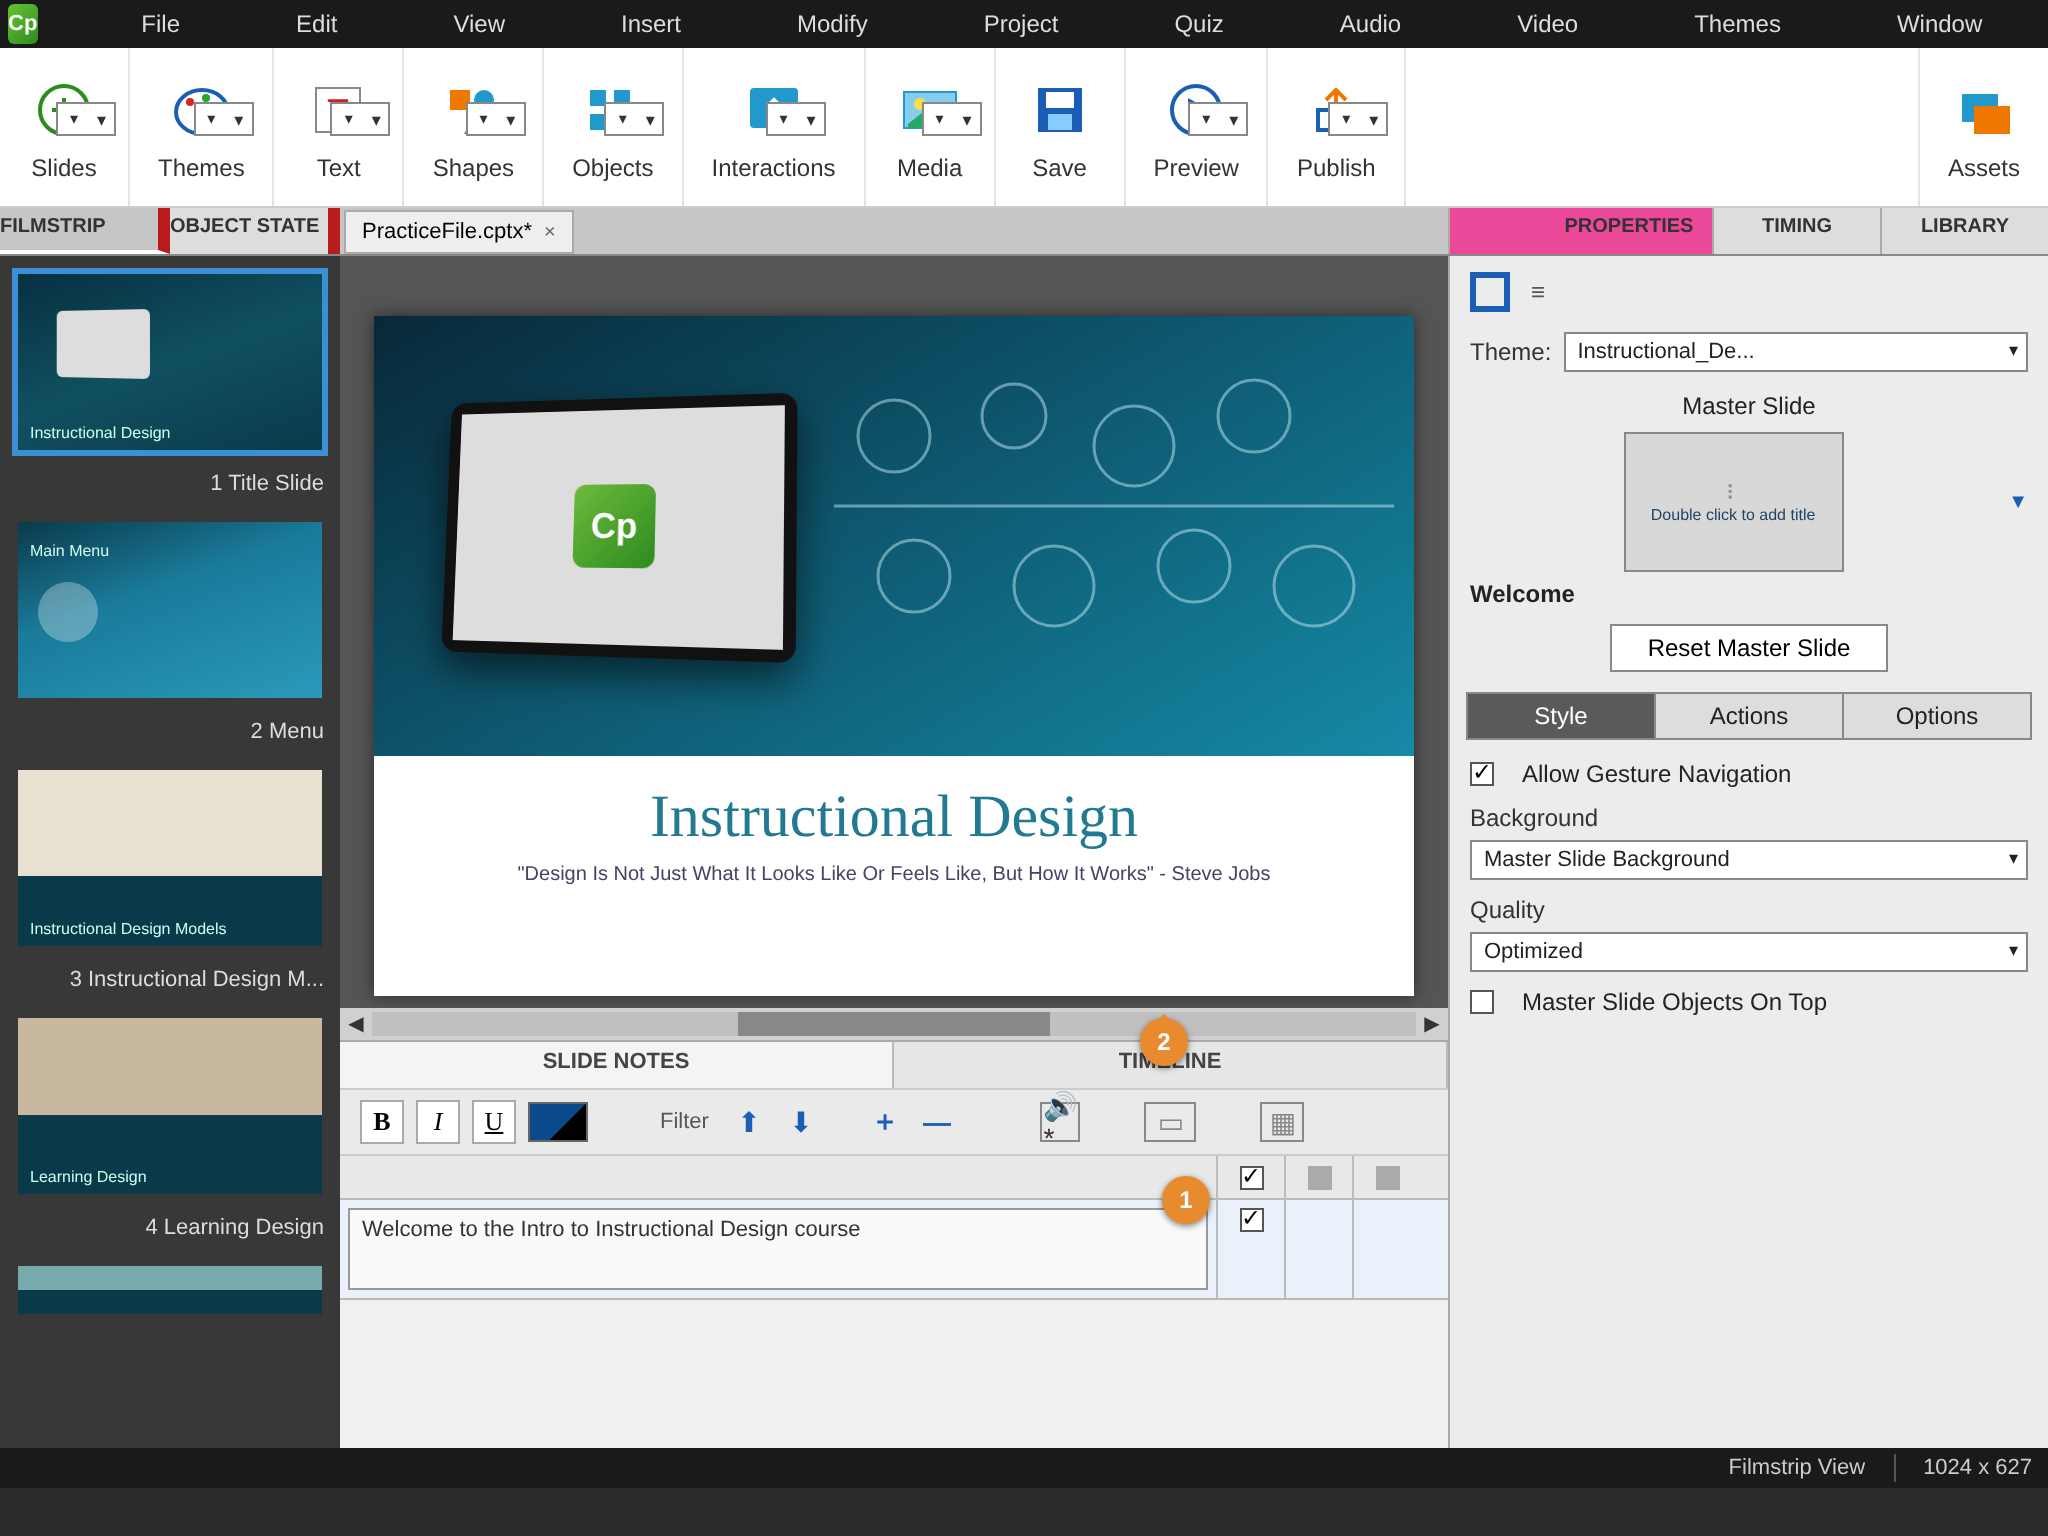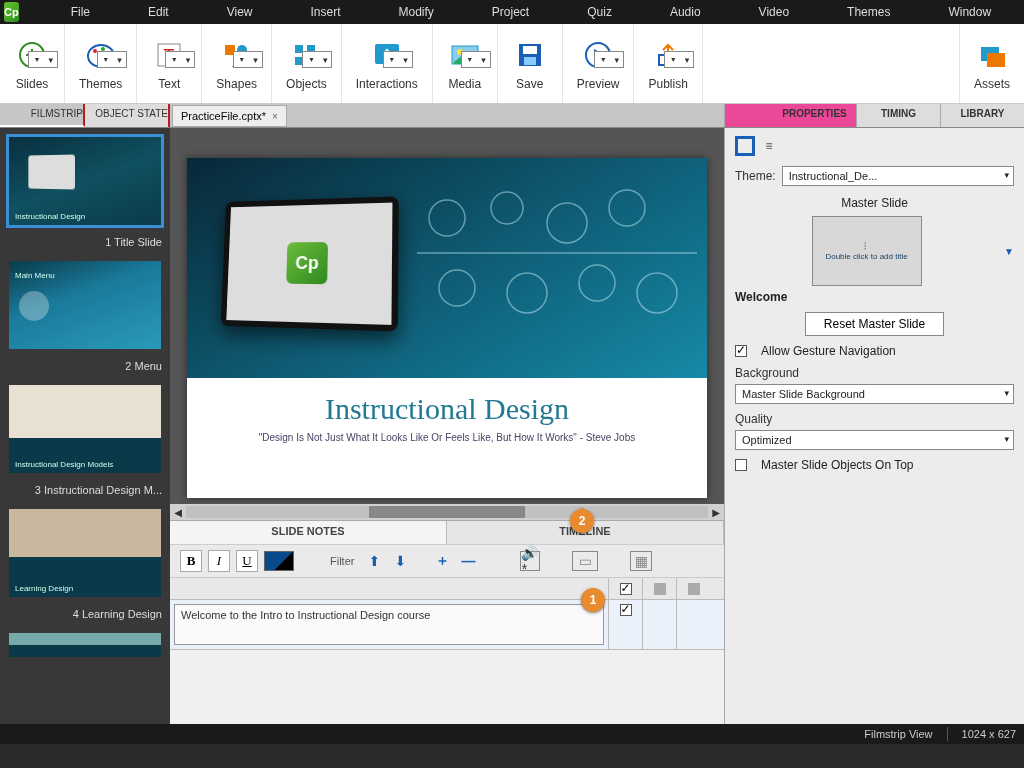--- a/index.html
+++ b/index.html
@@ -19,21 +19,21 @@
 
 .ribbon { height: 80px; background: #fff; border-bottom: 1px solid #ccc; display: flex; }
 .ribbon-group { display: flex; flex-direction: column; align-items: center; justify-content: center; padding: 4px 14px; border-right: 1px solid #e4e4e4; }
 .ribbon-group.last { margin-left: auto; border-right: none; border-left: 1px solid #e4e4e4; text-align: right;}
 .ribbon-icon { width: 36px; height: 36px; display: flex; align-items: center; justify-content: center; position: relative; }
 .ribbon-icon .dd { position: absolute; right: -8px; top: 14px; font-size: 8px; color: #333; }
 .ribbon-label { font-size: 12px; color: #333; margin-top: 4px; }
 
 .tabrow { height: 24px; display: flex; background: #c6c6c6; border-bottom: 1px solid #888;}
 .side-tabs { display: flex; width: 170px; }
-.side-tab { flex: 1; text-align: right; padding: 4px 0; font-size: 10px; font-weight: normal; color: #333; border-right: 2px solid #b91c1c; background: #ddd; }
+.side-tab { flex: 1; text-align: left; padding: 4px 0; font-size: 10px; font-weight: bold; color: #333; border-right: 6px solid #b91c1c; background: #ddd; }
 .side-tab.active { background: #c6c6c6; border-bottom: 2px solid #fff; }
 .doc-tab { background: #eee; border: 1px solid #aaa; padding: 3px 8px; margin: 1px 0 0 2px; font-size: 11px; display: flex; align-items: center; gap: 6px; }
 .doc-tab .x { font-size: 10px; color: #666; }
 .right-tabs { margin-left: auto; display: flex; width: 300px; }
 .right-tab { flex: 1; text-align: center; padding: 4px 0; font-size: 10px; font-weight: bold; color: #333; border-left: 1px solid #aaa; background: #ddd; }
 .right-tab.active { background: #ec4899; padding-left: 48px; }
 
 .main { display: flex; height: 596px; }
 .filmstrip { width: 170px; background: #383838; overflow-y: auto; padding: 6px; }
 .thumb { border: 3px solid transparent; margin-bottom: 4px; }
@@ -414,20 +414,25 @@
     <div class="master-row">
       <div class="master-thumb">
         <span style="opacity:.5;font-size:10px;">⠇</span>
         <span>Double click to add title</span>
       </div>
       <span class="blue-dd">▼</span>
     </div>
     <div style="font-weight:bold;">Welcome</div>
     <button class="btn">Reset Master Slide</button>
 
+    <div class="subtabs">
+      <div class="subtab active">Style</div>
+      <div class="subtab">Actions</div>
+      <div class="subtab" style="border-right:none">Options</div>
+    </div>
 
     <div class="cb-row">
       <span class="chk on"></span>
       <span>Allow Gesture Navigation</span>
     </div>
 
     <div class="field">
       <span class="field-lbl">Background</span>
       <div class="dd">Master Slide Background</div>
     </div>

